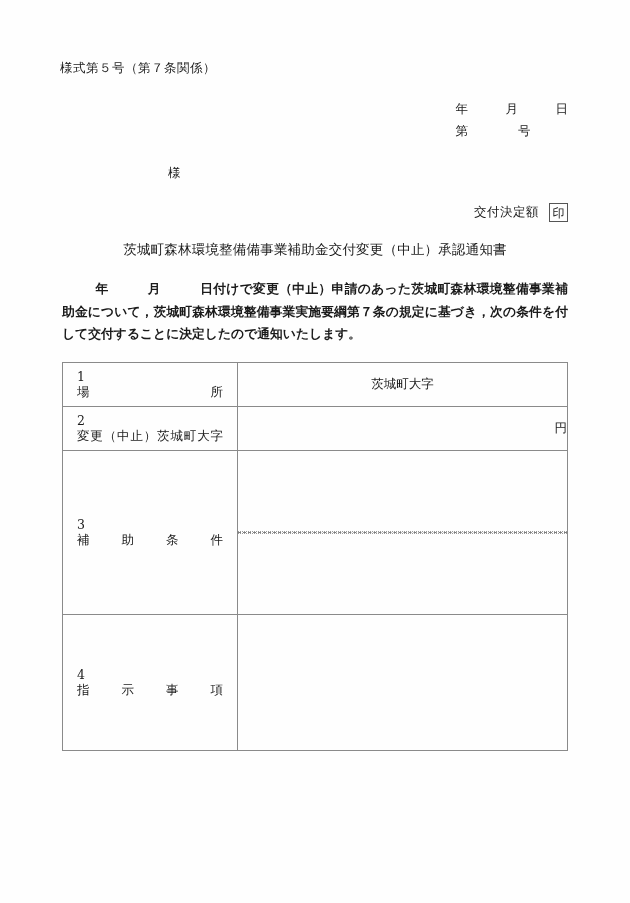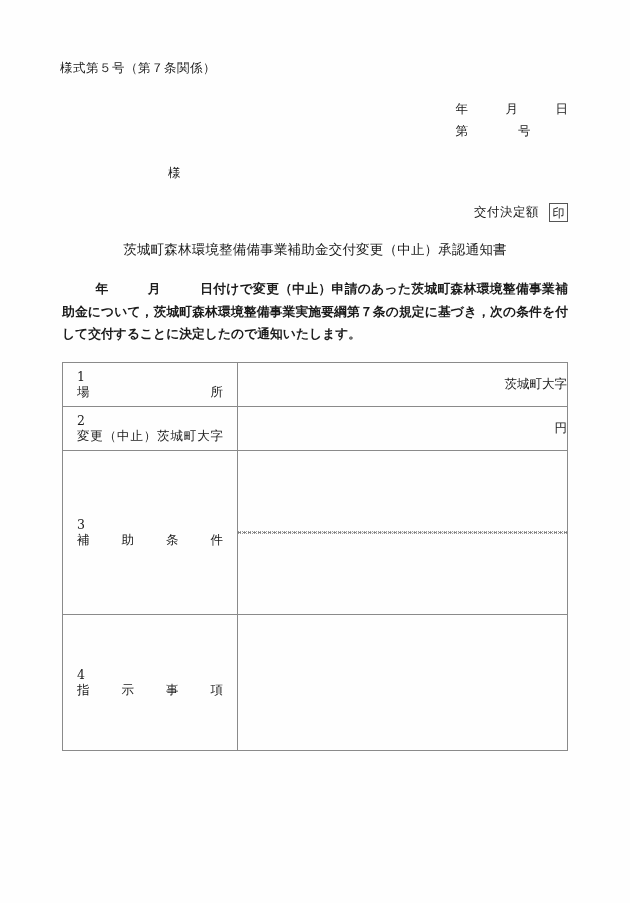--- a/index.html
+++ b/index.html
@@ -136,21 +136,21 @@
     white-space: normal;
   }
   .label-inner.nospread {
     text-align: left;
     text-align-last: left;
   }
 
   .value-cell {
     padding: 0 10px;
   }
-  .value-left { text-align: right; }
+  .value-left { text-align: center; }
   .value-right { text-align: right; padding-right: 12px; }
 
   
   .sublines {
     display: flex;
     flex-direction: column;
     height: 100%;
     width: 100%;
   }
   .subline { flex: 1 1 0; }

